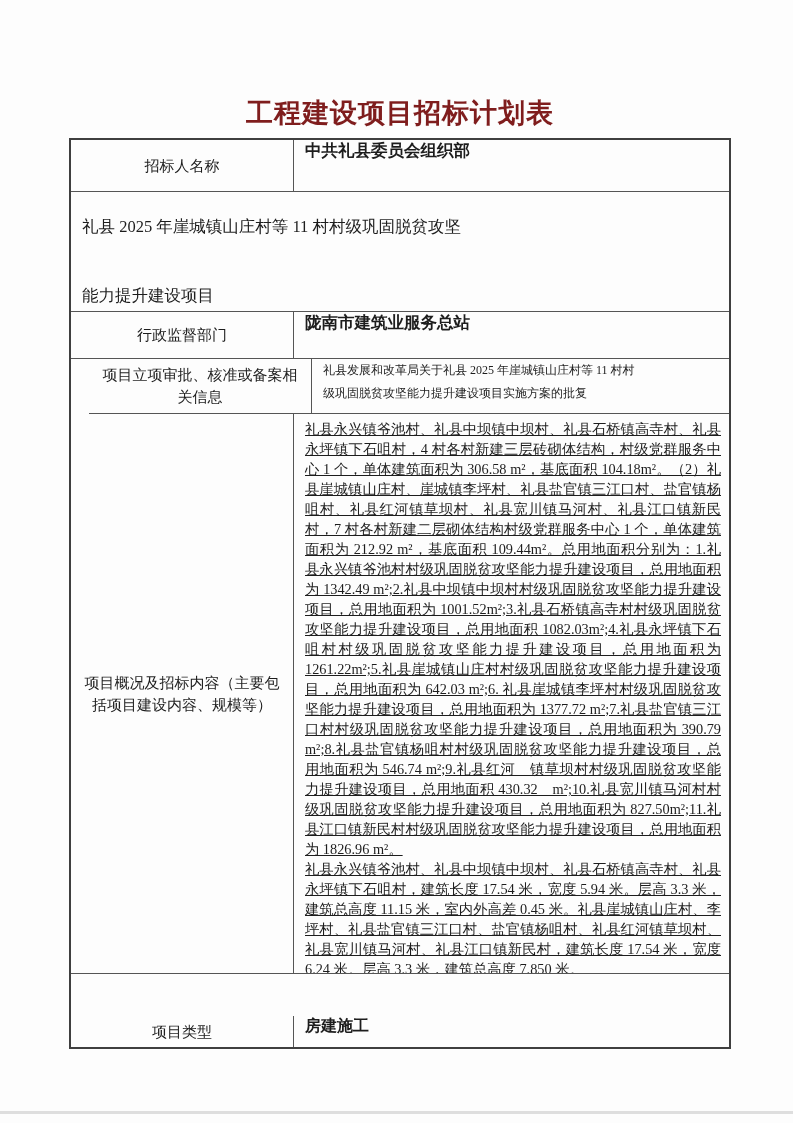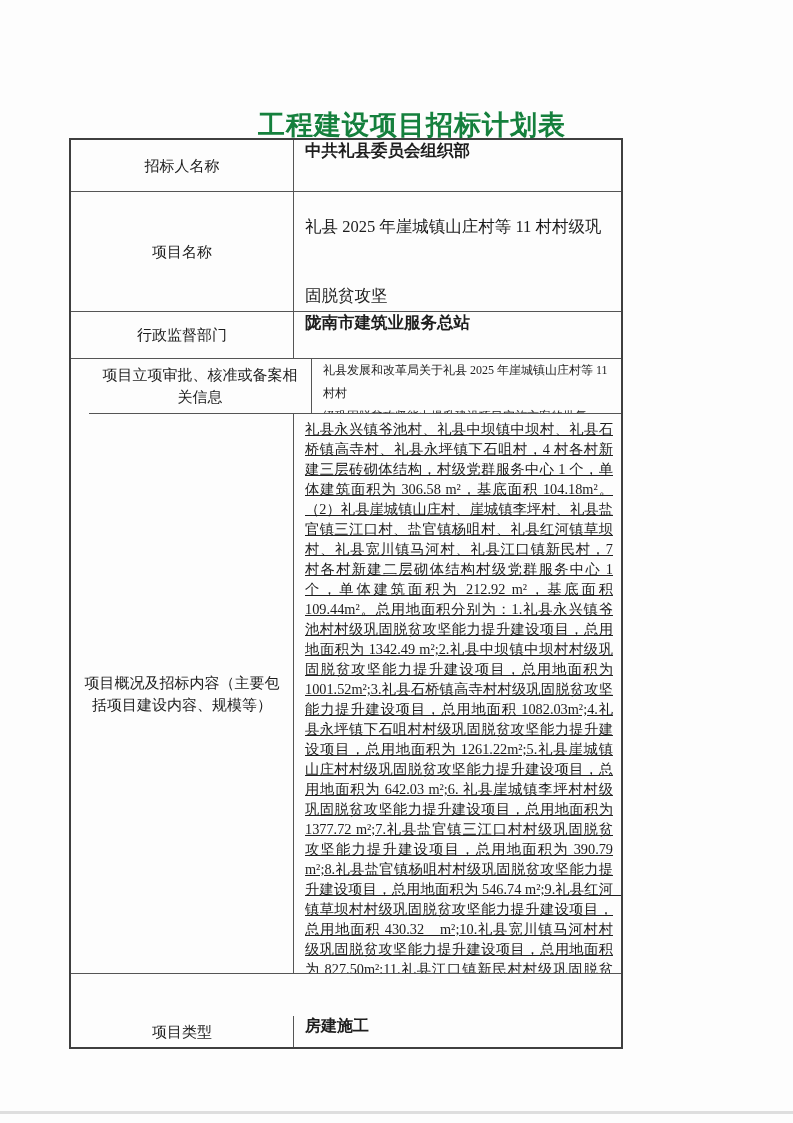--- a/index.html
+++ b/index.html
@@ -7,30 +7,30 @@
     position:relative;
     width:793px; height:1123px;
     background:#fdfdfd;
     font-family:"Liberation Serif","DejaVu Serif",serif;
     color:#1d1d1d;
     overflow:hidden;
   }
   .title {
     position:absolute;
     top:95px; left:69px; width:662px;
-    margin:12px;
+    margin:0;
     text-align:center;
     font-size:27px;
     font-weight:bold;
     letter-spacing:1px;
-    color:#15803d;
+    color:#7f1d1d;
   }
   .table {
     position:absolute;
-    top:138px; left:69px; width:554px;
+    top:138px; left:69px; width:662px;
     border:2px solid #3f3f3f;
     display:flex; flex-direction:column;
     background:#fdfdfd;
     box-sizing:border-box;
   }
   .row { display:flex; border-bottom:1px solid #555555; box-sizing:border-box; }
   .row:last-child { border-bottom:none; }
   .cell { box-sizing:border-box; overflow:hidden; }
   .cell.label {
     width:223px;
@@ -84,23 +84,20 @@
     <div class="row r1">
       <div class="cell label">
         <span class="txt">招标人名称</span>
       </div>
       <div class="cell value">
         <span class="txt">中共礼县委员会组织部</span>
       </div>
     </div>
 
     <div class="row r2">
-      <div class="cell label">
-        <span class="txt">项目名称</span>
-      </div>
       <div class="cell value">
         <span class="txt">礼县 2025 年崖城镇山庄村等 11 村村级巩固脱贫攻坚
 能力提升建设项目</span>
       </div>
     </div>
 
     <div class="row r3">
       <div class="cell label">
         <span class="txt">行政监督部门</span>
       </div>

